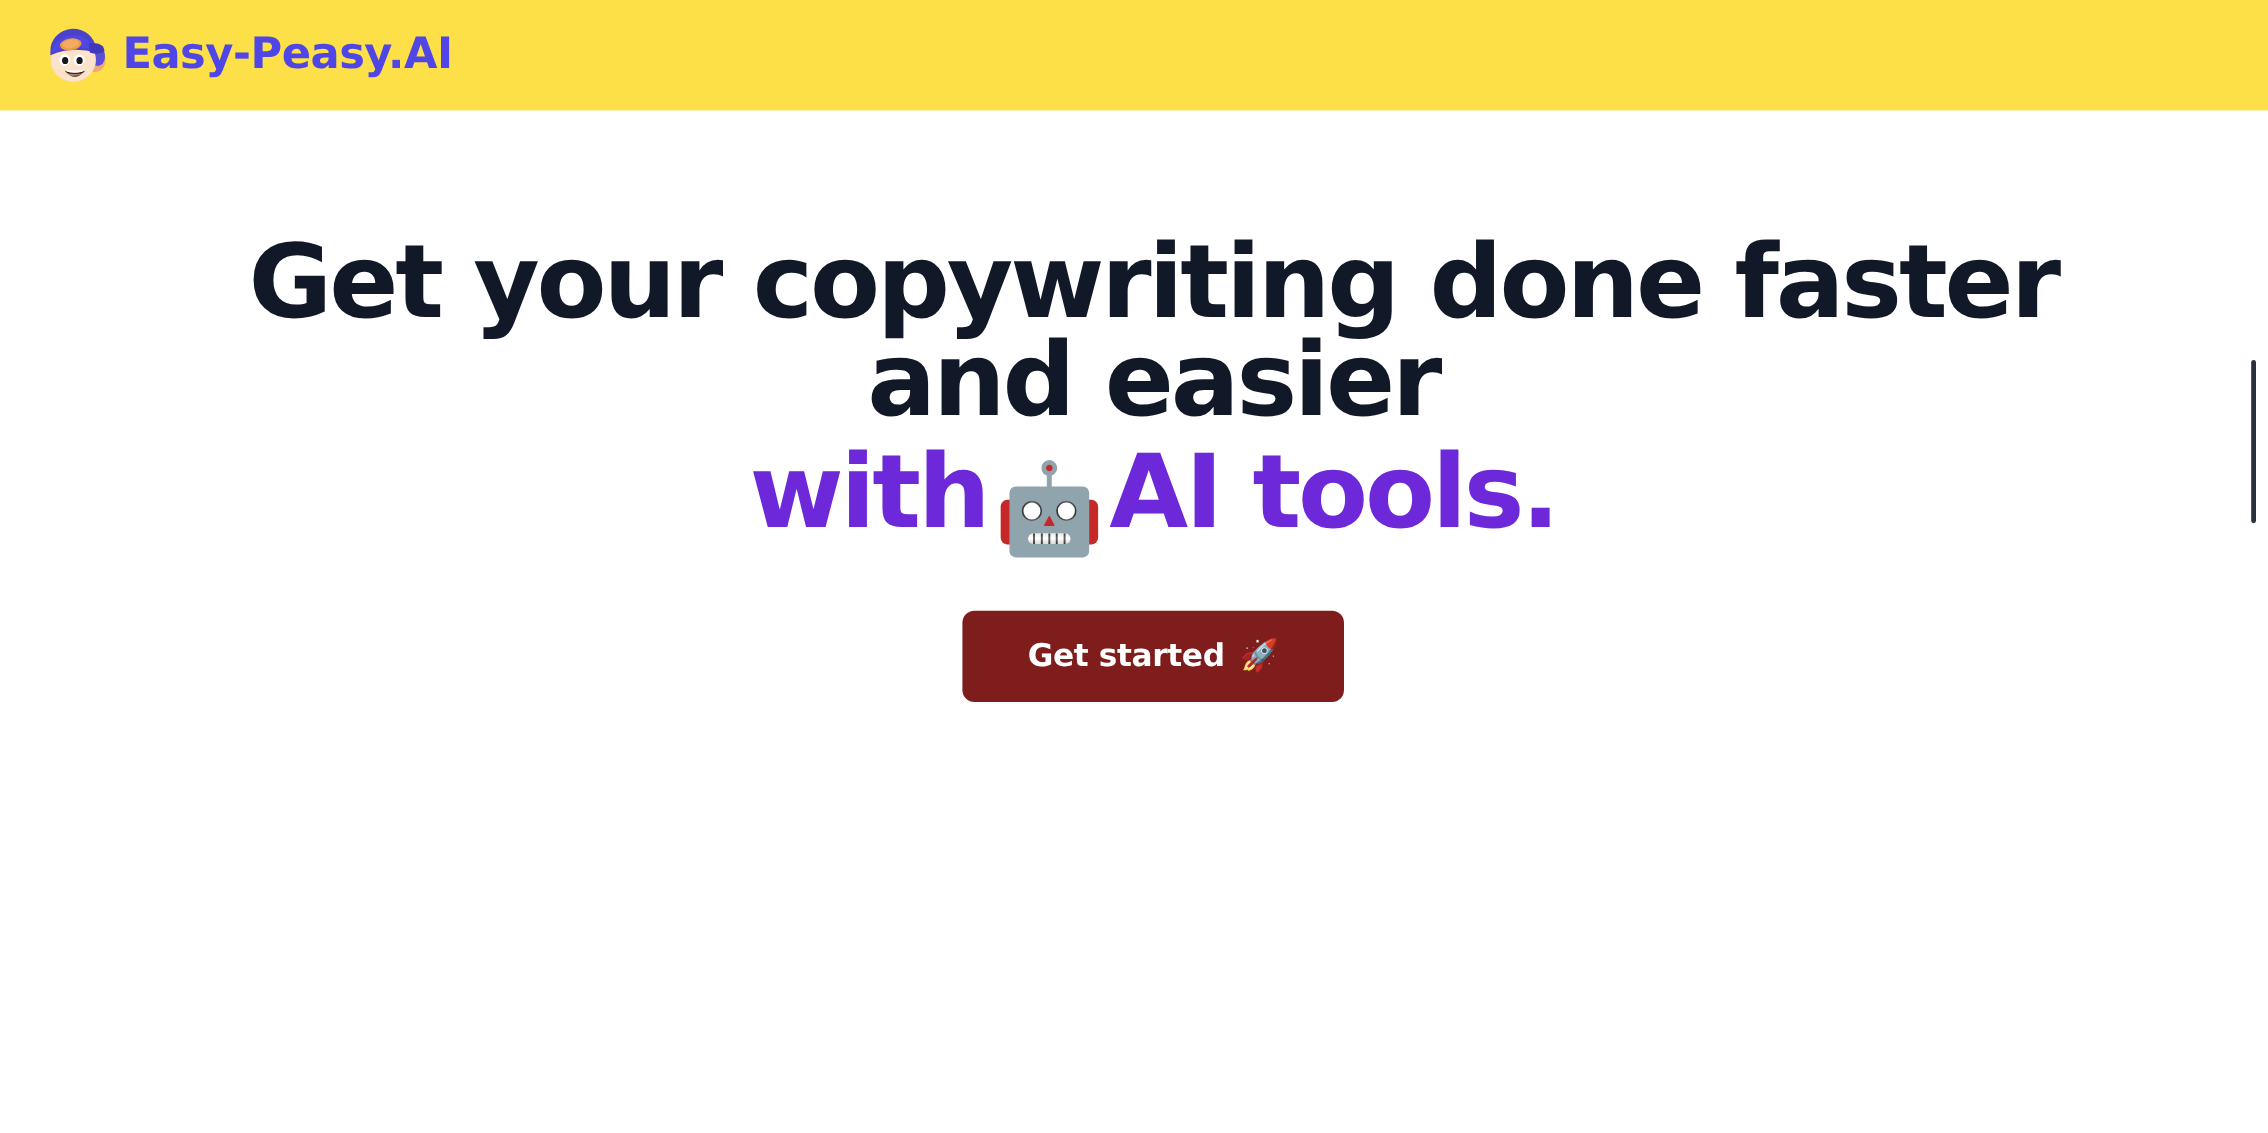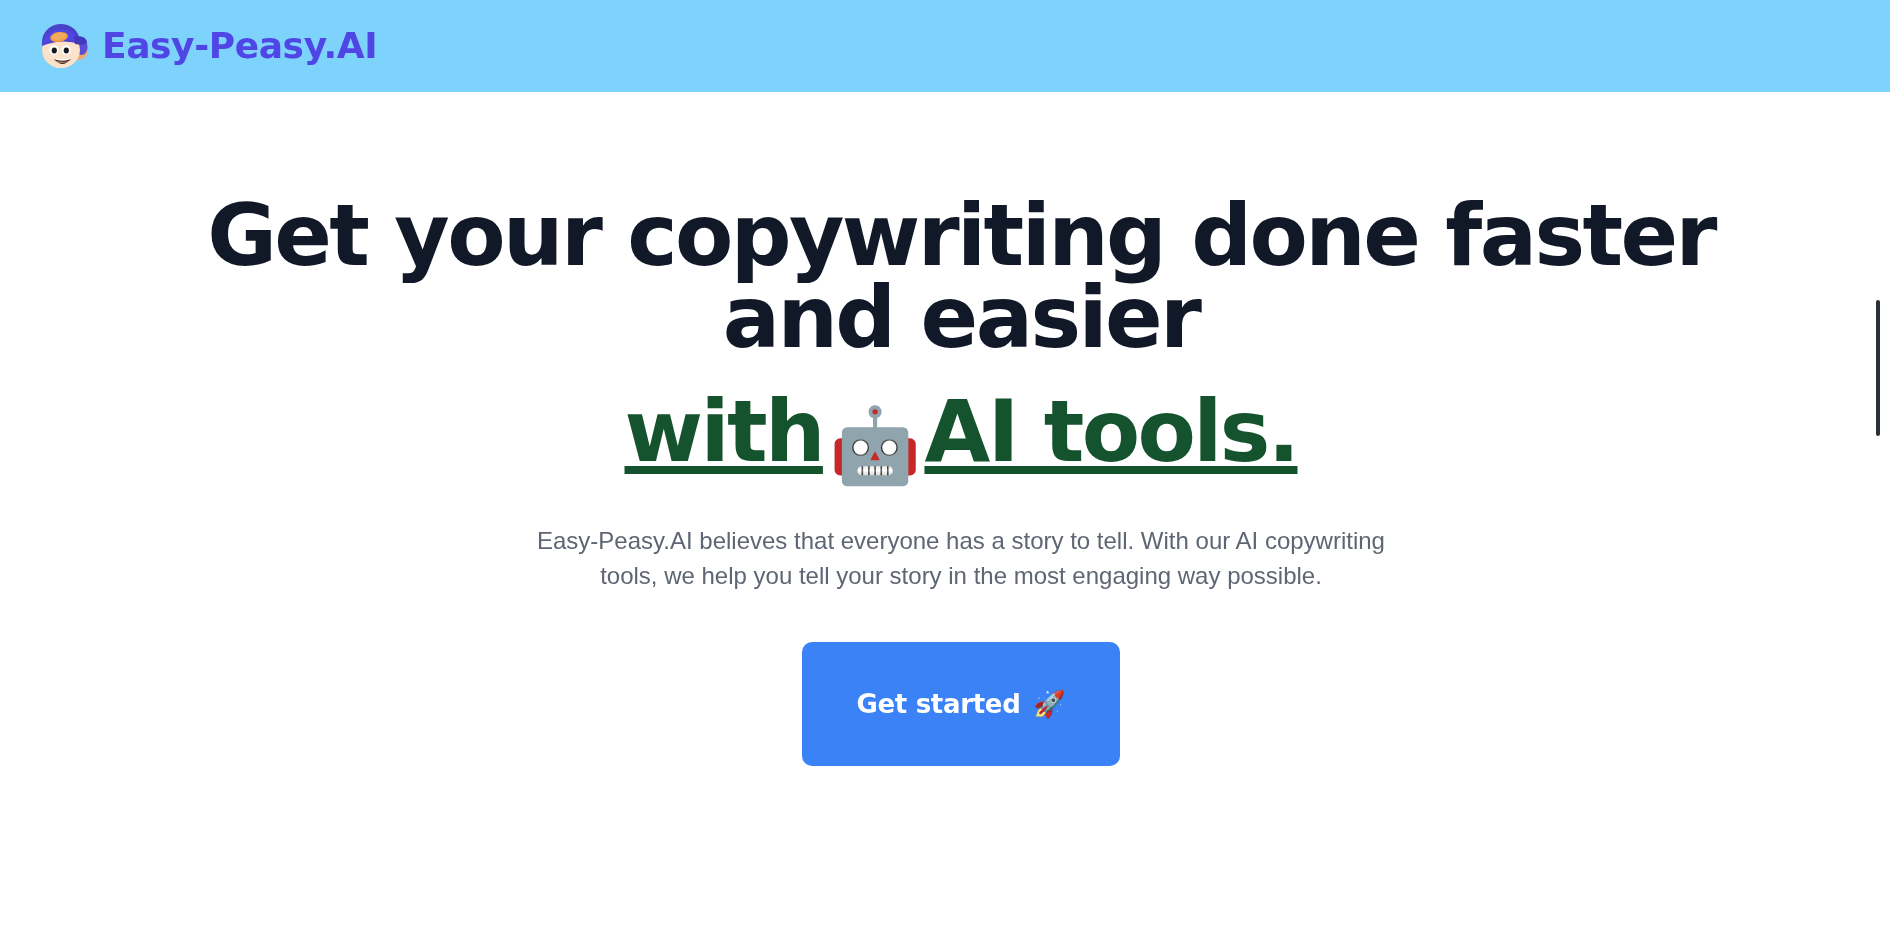--- a/index.html
+++ b/index.html
@@ -25,21 +25,21 @@
   
   .site-header {
     position: absolute;
     top: 0; left: 0;
     width: 1890px;
     height: 92px;
     display: flex;
     align-items: center;
     justify-content: space-between;
     padding: 0 46px 0 34px;
-    background: #7dd3fc;
+    background: #fde047;
   }
 
   .brand {
     display: flex;
     align-items: center;
     gap: 10px;
     text-decoration: none;
     cursor: pointer;
   }
 
@@ -109,29 +109,28 @@
     font-family: "DejaVu Sans", sans-serif;
     font-size: 85px;
     line-height: 0.97;
     font-weight: 700;
     letter-spacing: -2.6px;
     color: #111827;
   }
 
   .hero-title-line2 {
     display: block;
-    margin-top: 24px;
+    margin-top: 3px;
     font-family: "DejaVu Sans", sans-serif;
     font-size: 85px;
     line-height: 1.12;
     font-weight: 700;
     letter-spacing: -2.6px;
-    color: #14532d;
+    color: #6d28d9;
     white-space: nowrap;
-    text-decoration: underline;
   }
 
   .hero-robot {
     font-family: "DejaVu Sans", sans-serif;
     font-size: 74px;
     line-height: 1;
     vertical-align: -10px;
     margin: 0 6px;
     display: inline-block;
   }
@@ -150,23 +149,23 @@
     display: flex;
     justify-content: center;
   }
 
   .cta-button {
     display: inline-flex;
     align-items: center;
     justify-content: center;
     gap: 13px;
     min-width: 318px;
-    height: 124px;
+    height: 76px;
     padding: 16px 40px;
-    background: #3b82f6;
+    background: #7f1d1d;
     color: #ffffff;
     border: none;
     border-radius: 10px;
     font-family: "DejaVu Sans", sans-serif;
     font-size: 26px;
     font-weight: 700;
     letter-spacing: -0.3px;
     cursor: pointer;
   }
 
@@ -240,21 +239,20 @@
 
   <section class="hero">
 
     <h1 class="hero-title">
       <span>Get your copywriting done faster and easier</span>
       <span class="hero-title-line2">
         <span>with</span><span class="hero-robot">🤖</span><span>AI tools.</span>
       </span>
     </h1>
 
-    <p class="hero-sub">Easy-Peasy.AI believes that everyone has a story to tell. With our AI copywriting tools, we help you tell your story in the most engaging way possible.</p>
 
     <div class="hero-cta-wrap">
       <button class="cta-button" type="button">
         <span>Get started</span>
         <span class="cta-emoji">🚀</span>
       </button>
     </div>
 
   </section>
 

